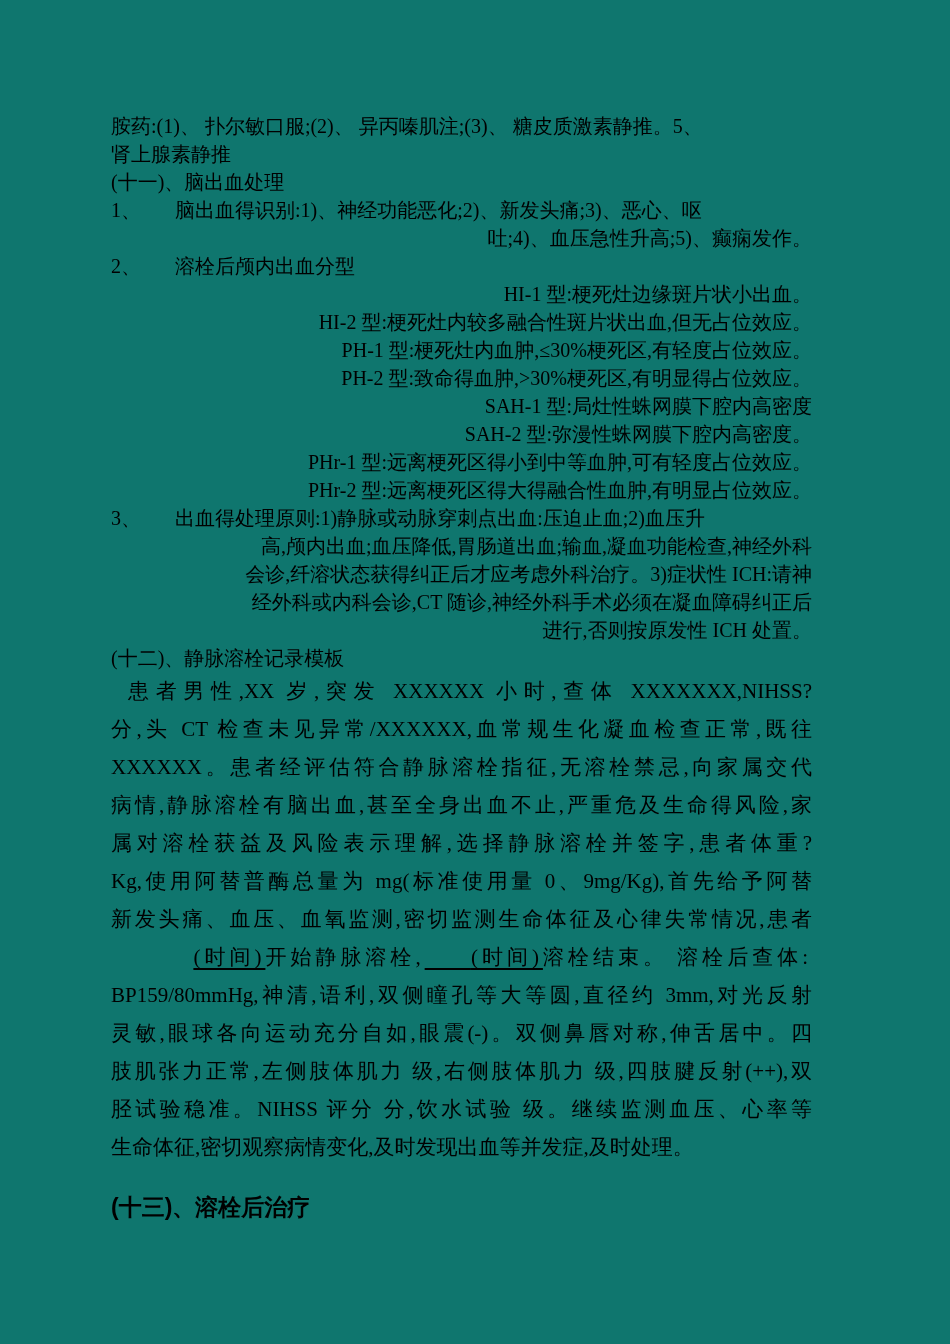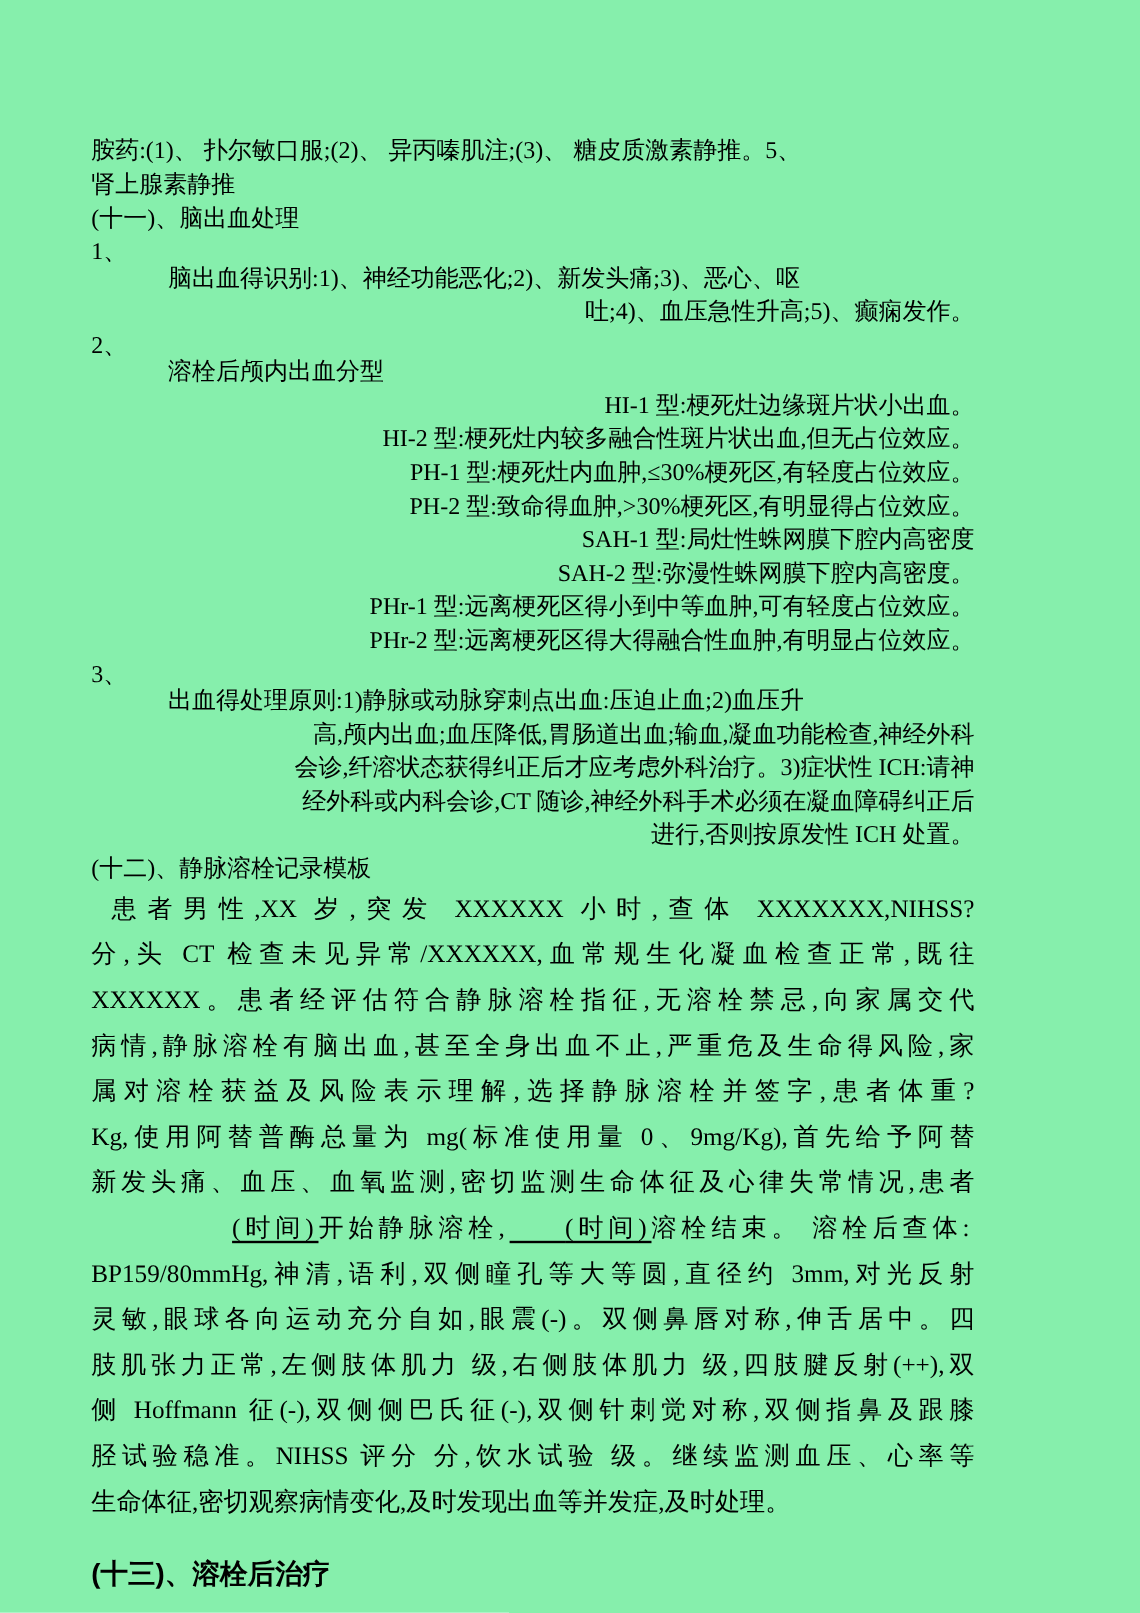--- a/index.html
+++ b/index.html
@@ -4,32 +4,32 @@
 <style>
   html,body{margin:0;padding:0;}
   body{
     width:950px;height:1344px;
     background:#ffffff;
     overflow:hidden;
   }
   .page{
     box-sizing:border-box;
     width:950px;height:1344px;
-    padding:112px 138px 0 76px;
-    background:#86efac;
+    padding:112px 138px 0 111px;
+    background:#0f766e;
     color:#000000;
     font-family:"Liberation Serif","DejaVu Serif",serif;
   }
   .line{min-height:1em;}
   
   .a{font-size:20px;line-height:28px;}
   .ind1{padding-left:32px;text-align:right;}
   .list{display:flex;}
   .list .num{flex:0 0 64px;}
-  .list .body{flex:1 1 auto;margin-top:22px;}
+  .list .body{flex:1 1 auto;}
   
   .b{font-size:21px;line-height:38px;}
   .jst{text-align:justify;text-align-last:justify;}
   .first{text-indent:17px;}
   .sp{letter-spacing:4px;}
   .keepsp{white-space:pre-wrap;text-align:right;}
   .u{text-decoration:underline;text-underline-offset:4px;}
   
   .h13{
     font-family:"Liberation Sans","DejaVu Sans",sans-serif;
@@ -77,18 +77,17 @@
       <div class="line b jst">分,头 CT 检查未见异常/XXXXXX,血常规生化凝血检查正常,既往</div>
       <div class="line b jst">XXXXXX。患者经评估符合静脉溶栓指征,无溶栓禁忌,向家属交代</div>
       <div class="line b jst">病情,静脉溶栓有脑出血,甚至全身出血不止,严重危及生命得风险,家</div>
       <div class="line b jst">属对溶栓获益及风险表示理解,选择静脉溶栓并签字,患者体重?</div>
       <div class="line b jst">Kg,使用阿替普酶总量为  mg(标准使用量 0、9mg/Kg),首先给予阿替</div>
       <div class="line b jst">新发头痛、血压、血氧监测,密切监测生命体征及心律失常情况,患者</div>
       <div class="line b sp keepsp"><span class="u">(时间)</span><span>开始静脉溶栓,</span><span class="u">     </span><span class="u">(时间)</span><span>溶栓结束。 </span><span>溶栓后查体:</span></div>
       <div class="line b jst">BP159/80mmHg,神清,语利,双侧瞳孔等大等圆,直径约 3mm,对光反射</div>
       <div class="line b jst">灵敏,眼球各向运动充分自如,眼震(-)。双侧鼻唇对称,伸舌居中。四</div>
       <div class="line b jst">肢肌张力正常,左侧肢体肌力 级,右侧肢体肌力 级,四肢腱反射(++),双</div>
-      <div class="line b jst">侧 Hoffmann 征(-),双侧侧巴氏征(-),双侧针刺觉对称,双侧指鼻及跟膝</div>
       <div class="line b jst">胫试验稳准。NIHSS 评分 分,饮水试验 级。继续监测血压、心率等</div>
       <div class="line b">生命体征,密切观察病情变化,及时发现出血等并发症,及时处理。</div>
       <div class="line h13">(十三)、溶栓后治疗</div>
     </div>
 </div>
 
 </body></html>

